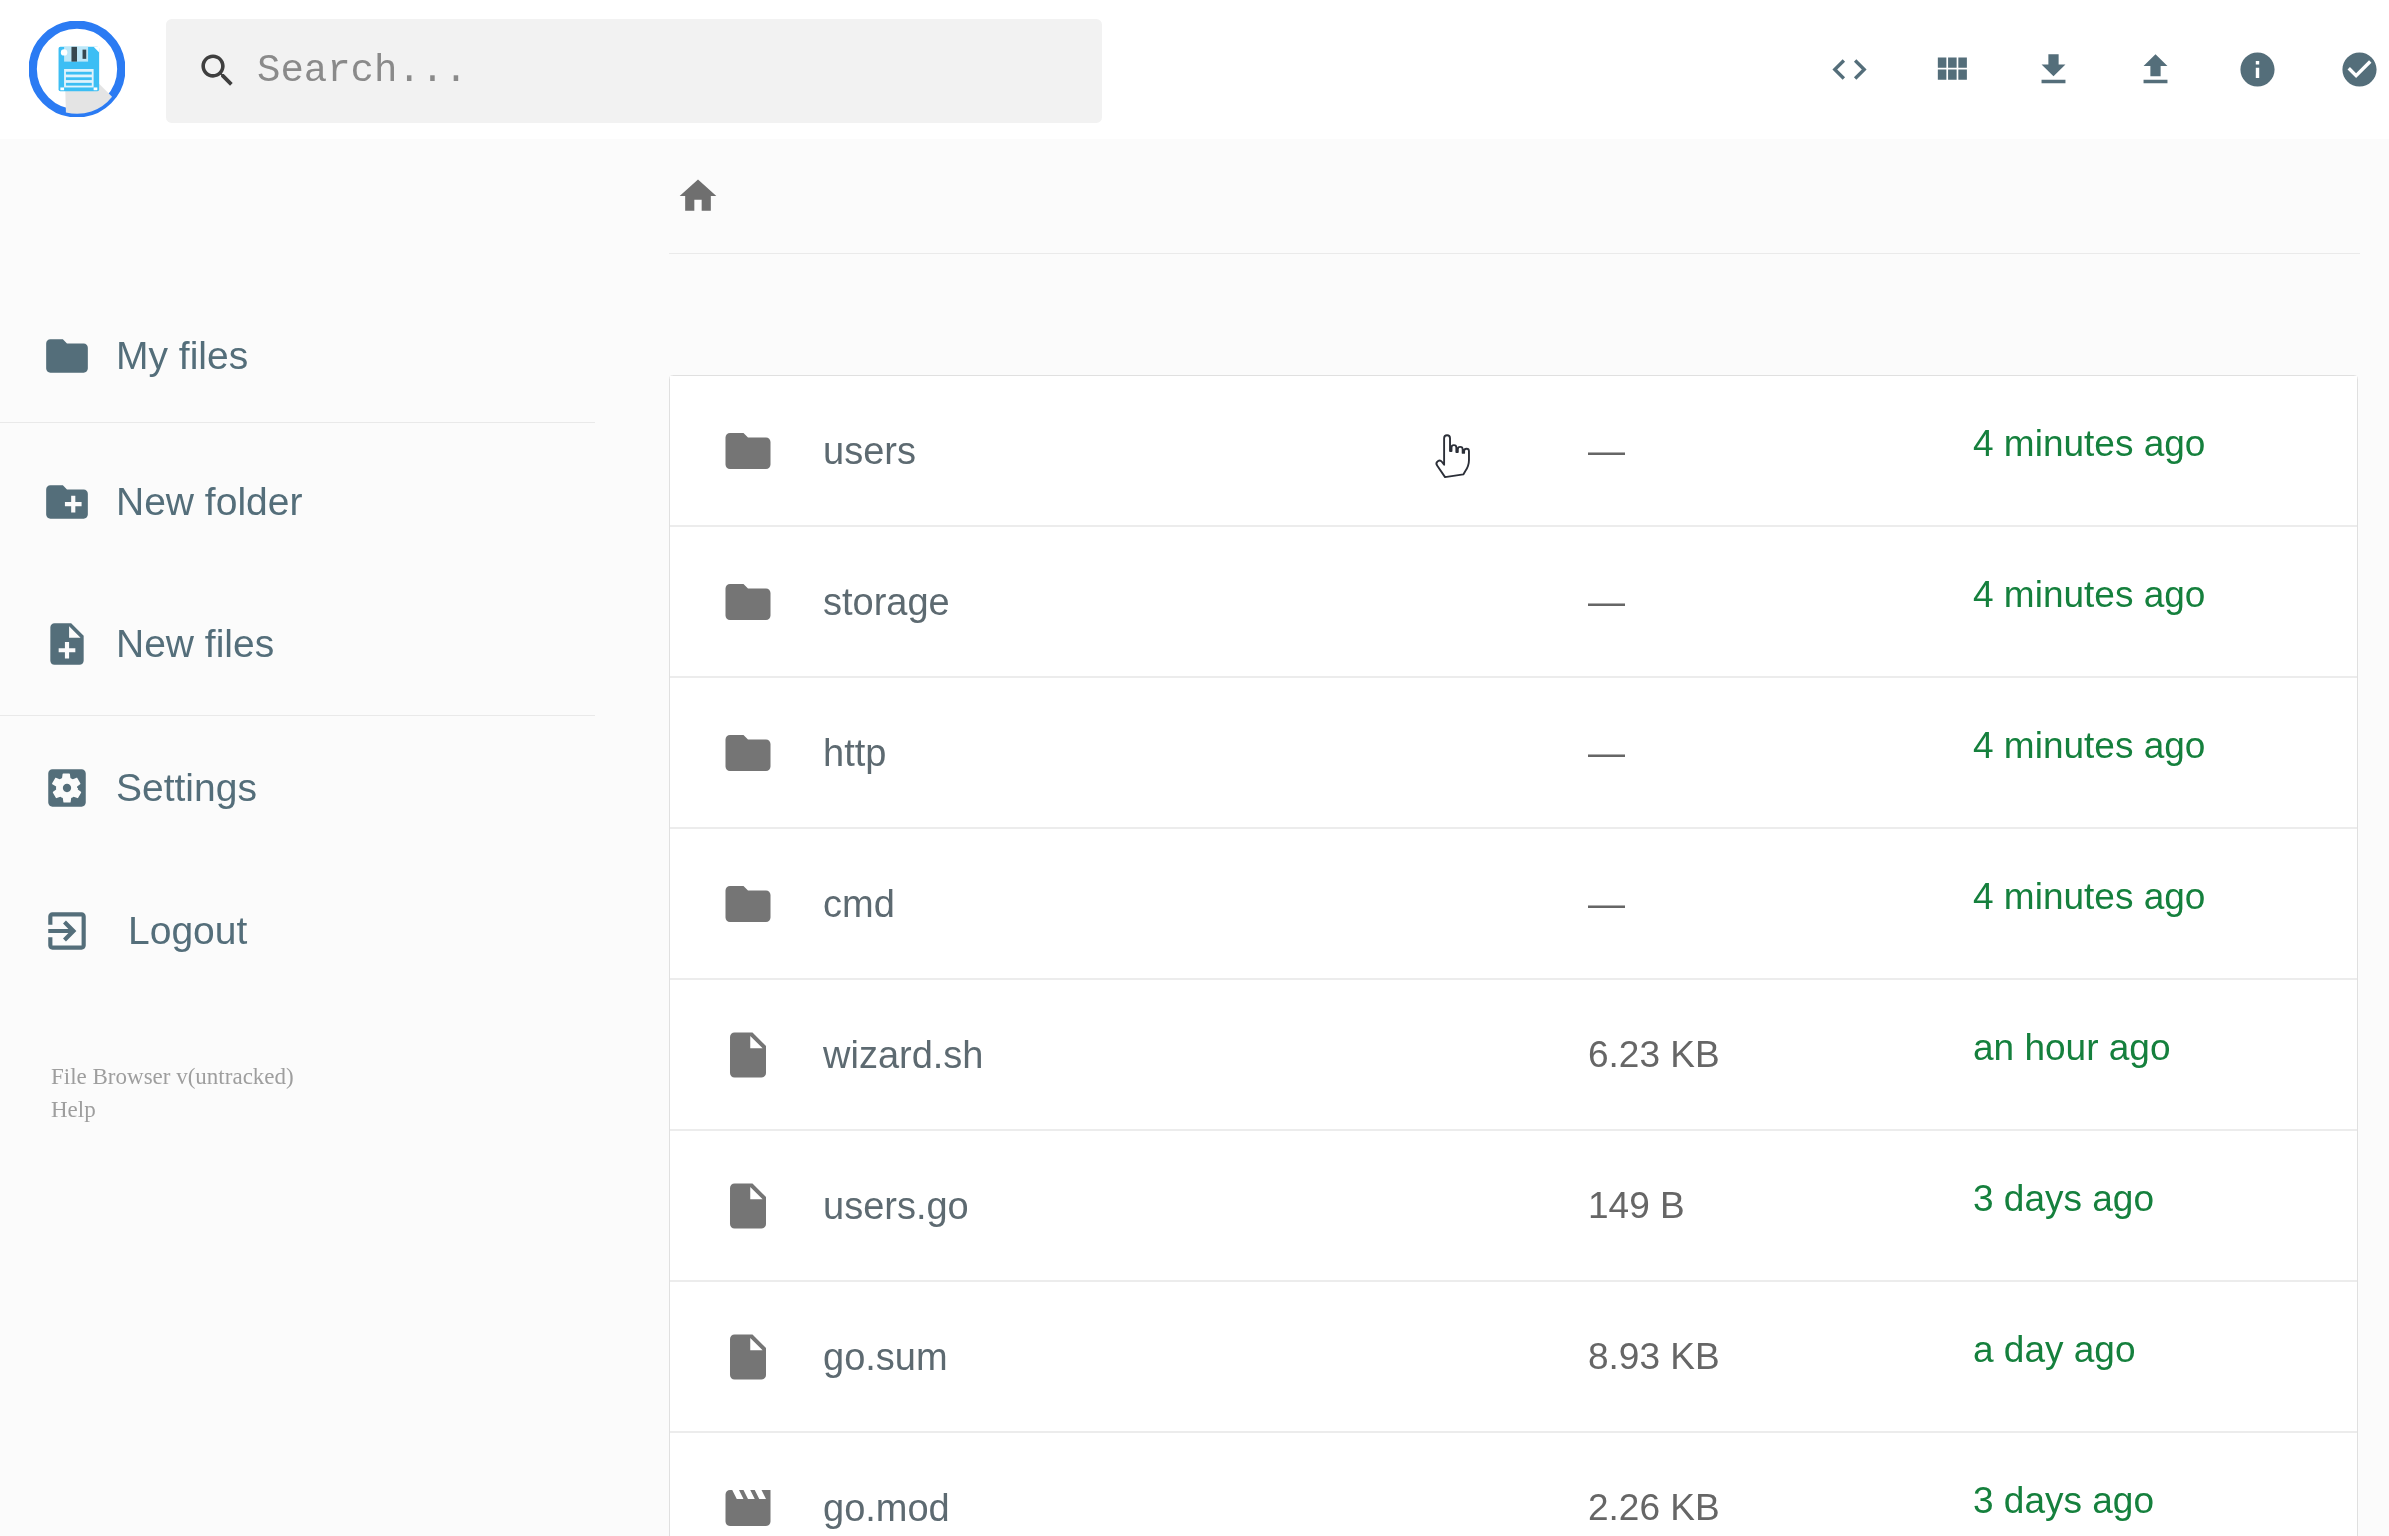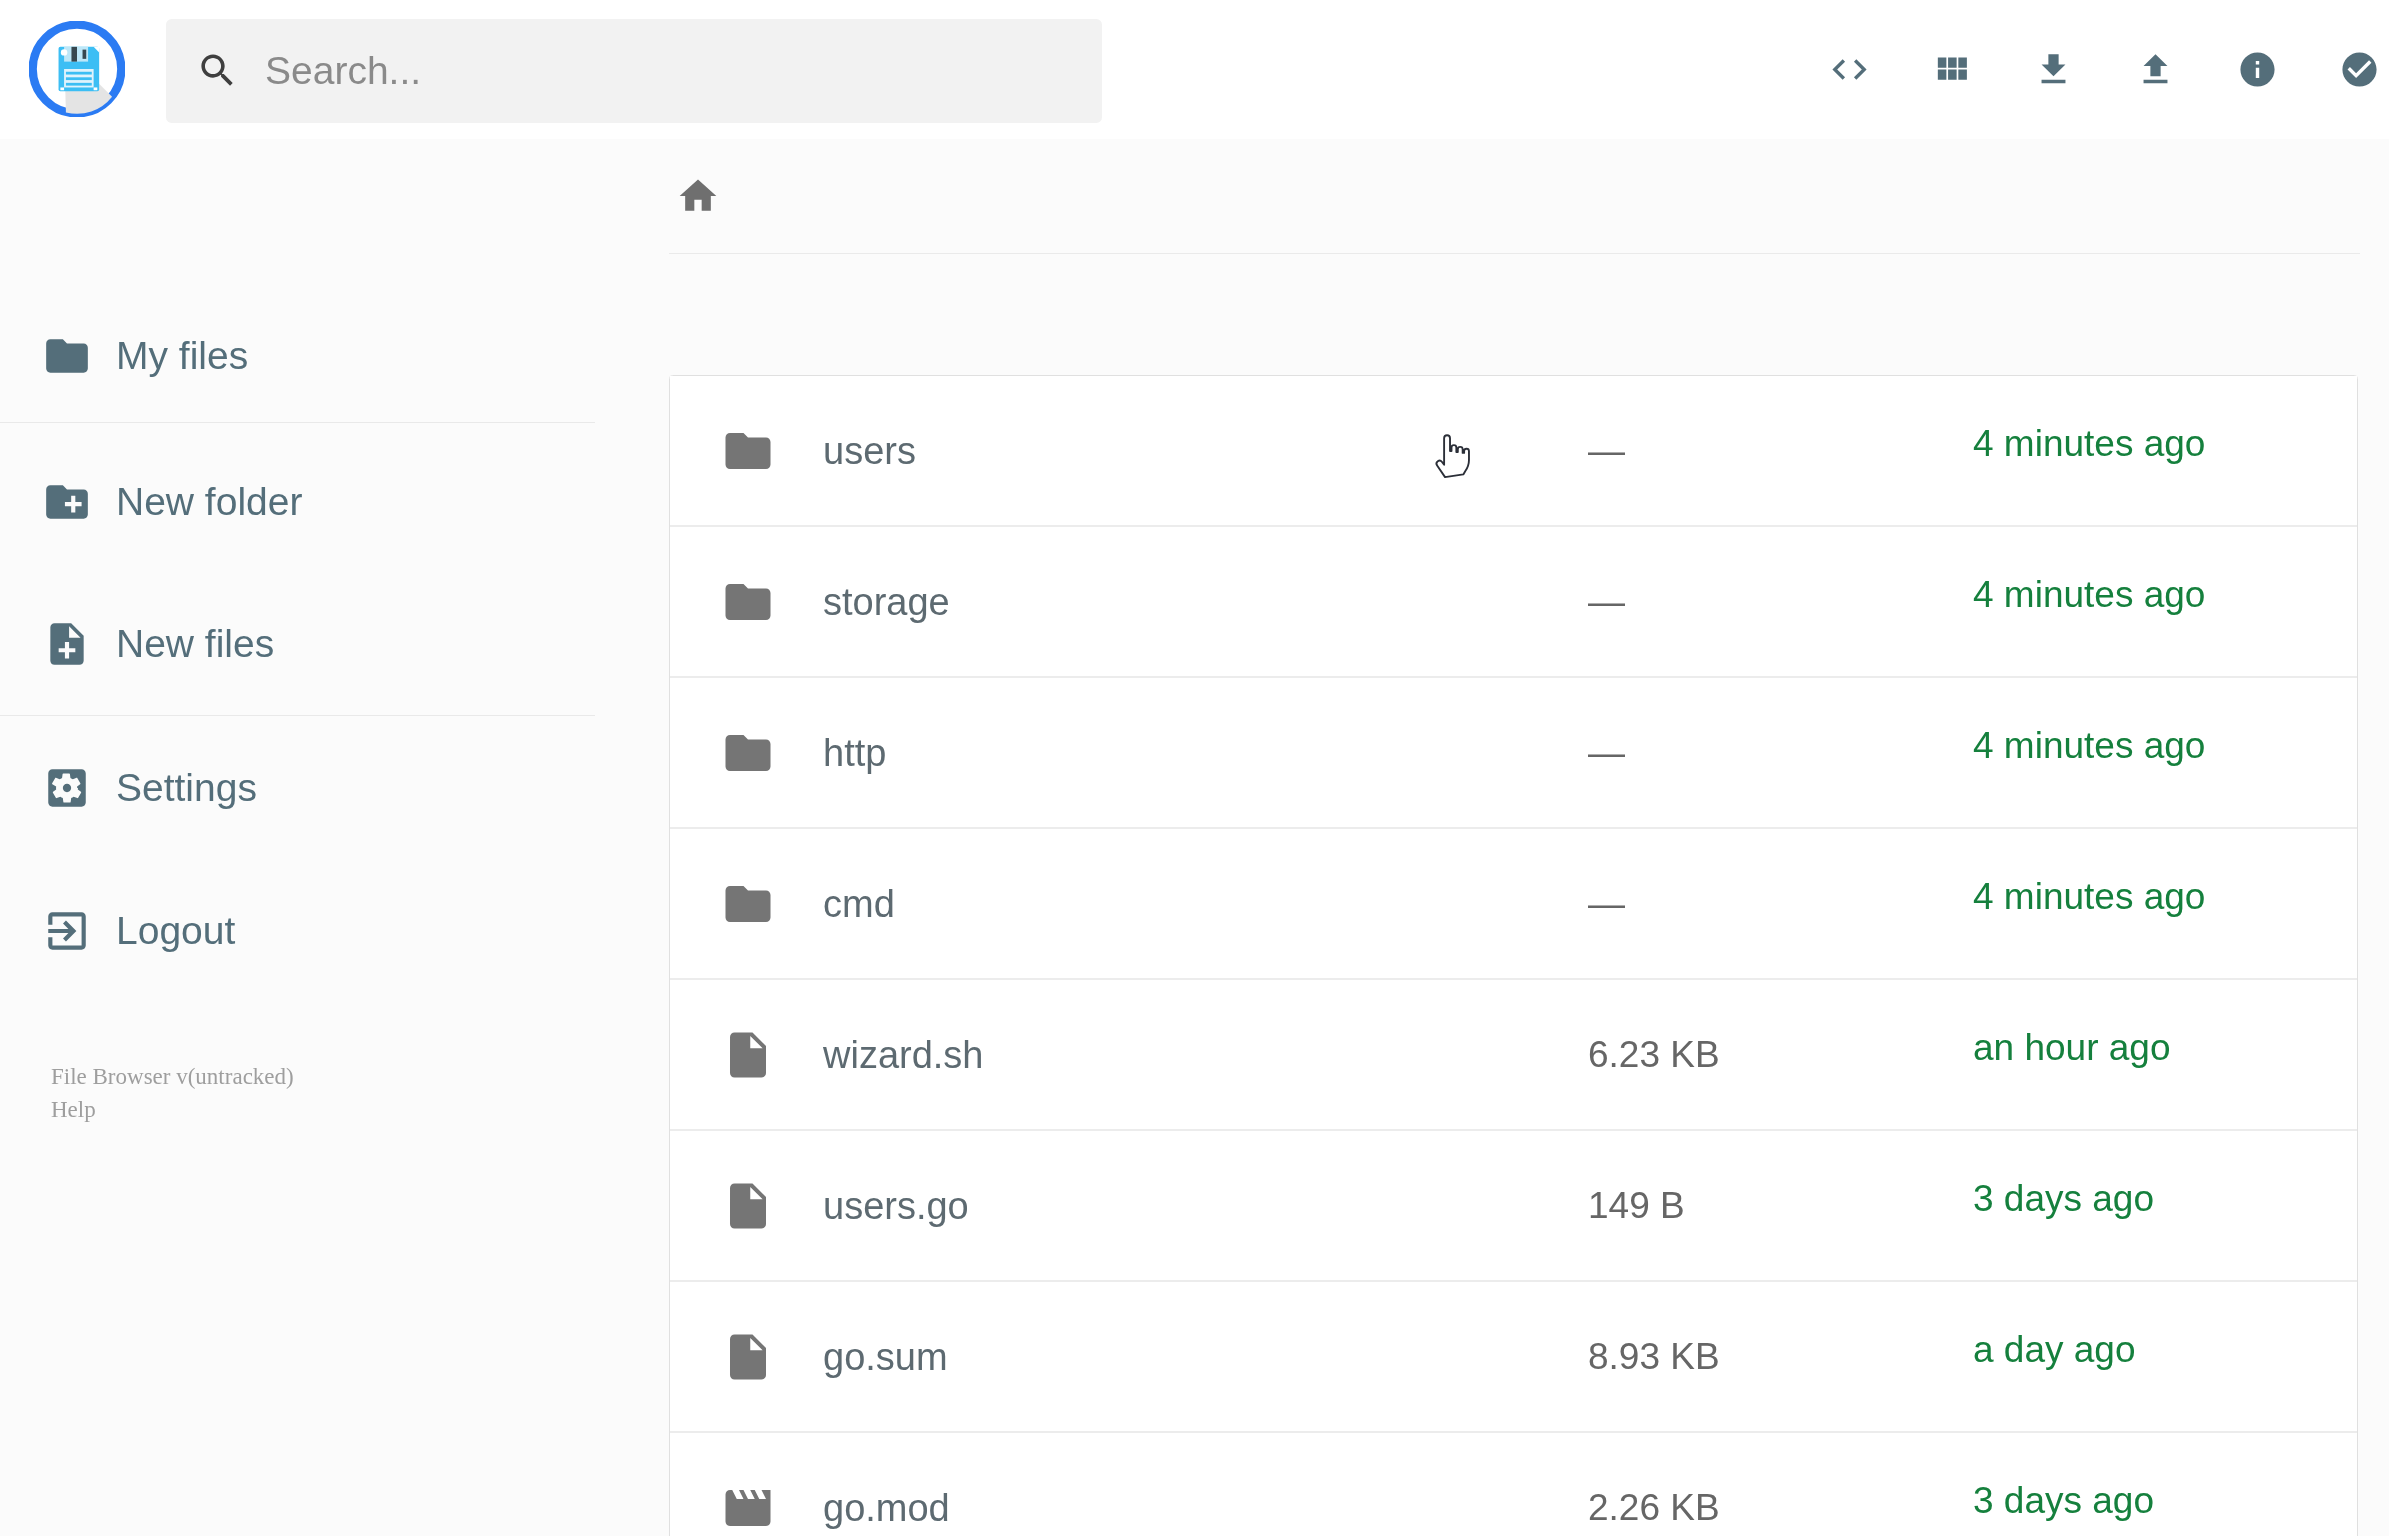--- a/index.html
+++ b/index.html
@@ -16,22 +16,22 @@
     display:flex;align-items:center;
   }
   .logo-wrap{position:absolute;left:29px;top:21px;width:96px;height:96px;}
   .search-bar{
     position:absolute;left:166px;top:18.5px;width:936px;height:104px;
     background:#f2f2f2;border-radius:5.6px;display:flex;align-items:center;
   }
   .search-bar .mag{width:43px;height:43px;margin-left:30px;color:#3f3f3f;flex:0 0 auto;}
   .search-input{
     border:none;background:transparent;outline:none;
-    font-family:Liberation Sans, sans-serif;
-    font-size:39px;color:#555;margin-left:24px;width:787px;
+    font-family:Liberation Mono, monospace;
+    font-size:39px;color:#555;margin-left:16px;width:787px;
   }
   .search-input::placeholder{color:#8a8a8a;opacity:1;}
   .header-actions{
     position:absolute;right:9.3px;top:0;height:139px;
     display:flex;align-items:center;gap:61px;
   }
   .action-btn{width:41px;height:41px;color:#546e7a;cursor:pointer;}
   .action-btn svg{width:41px;height:41px;display:block;}
   
   .sidebar{position:absolute;left:0;top:139px;width:595px;height:1397px;background:#fbfbfb;}
@@ -171,21 +171,21 @@
       </div>
       <div class="side-divider" style="top: 576px;"></div>
       <div class="side-item" style="top: 602px;">
         <span class="s-icon">
           <svg viewBox="0 0 24 24" fill="currentColor">
             <path d="M12 10c-1.1 0-2 .9-2 2s.9 2 2 2 2-.9 2-2-.9-2-2-2zm7-7H5c-1.1 0-2 .9-2 2v14c0 1.1.9 2 2 2h14c1.1 0 2-.9 2-2V5c0-1.1-.9-2-2-2zm-1.75 9c0 .23-.02.46-.05.68l1.48 1.16c.13.11.17.3.08.45l-1.4 2.42c-.09.15-.27.21-.43.15l-1.74-.7c-.36.28-.76.51-1.18.69l-.26 1.85c-.03.17-.18.3-.35.3h-2.8c-.17 0-.32-.13-.35-.3l-.26-1.85c-.43-.18-.82-.41-1.18-.69l-1.74.7c-.16.06-.34 0-.43-.15l-1.4-2.42c-.09-.15-.05-.34.08-.45l1.48-1.16c-.03-.22-.05-.45-.05-.68s.02-.46.05-.68L4.96 10.16c-.13-.11-.17-.3-.08-.45l1.4-2.42c.09-.15.27-.21.43-.15l1.74.7c.36-.28.76-.51 1.18-.69l.26-1.85c.03-.17.18-.3.35-.3h2.8c.17 0 .32.13.35.3l.26 1.85c.43.18.82.41 1.18.69l1.74-.7c.16-.06.34 0 .43.15l1.4 2.42c.09.15.05.34-.08.45l-1.48 1.16c.03.22.05.45.05.68z"></path>
           </svg>
         </span>
         <span class="s-label">Settings</span>
       </div>
-      <div class="side-item" style="top: 745px;">
+      <div class="side-item" style="top: 745px; gap: 12px;">
         <span class="s-icon">
           <svg viewBox="0 0 24 24" fill="currentColor">
             <path d="M10.09 15.59 11.5 17l5-5-5-5-1.41 1.41L12.67 11H3v2h9.67l-2.58 2.59zM19 3H5c-1.11 0-2 .9-2 2v4h2V5h14v14H5v-4H3v4c0 1.1.89 2 2 2h14c1.1 0 2-.9 2-2V5c0-1.1-.9-2-2-2z"></path>
           </svg>
         </span>
         <span class="s-label">Logout</span>
       </div>
     </div>
   <div class="side-footer">
     <div>File Browser v(untracked)</div>

